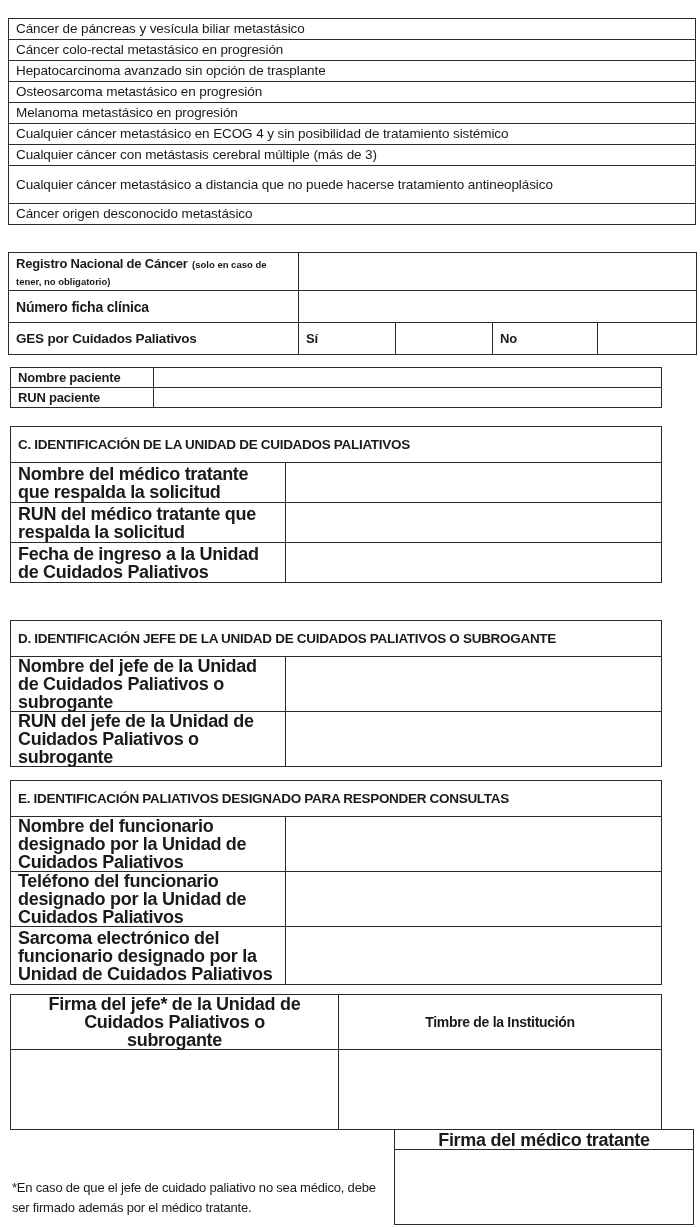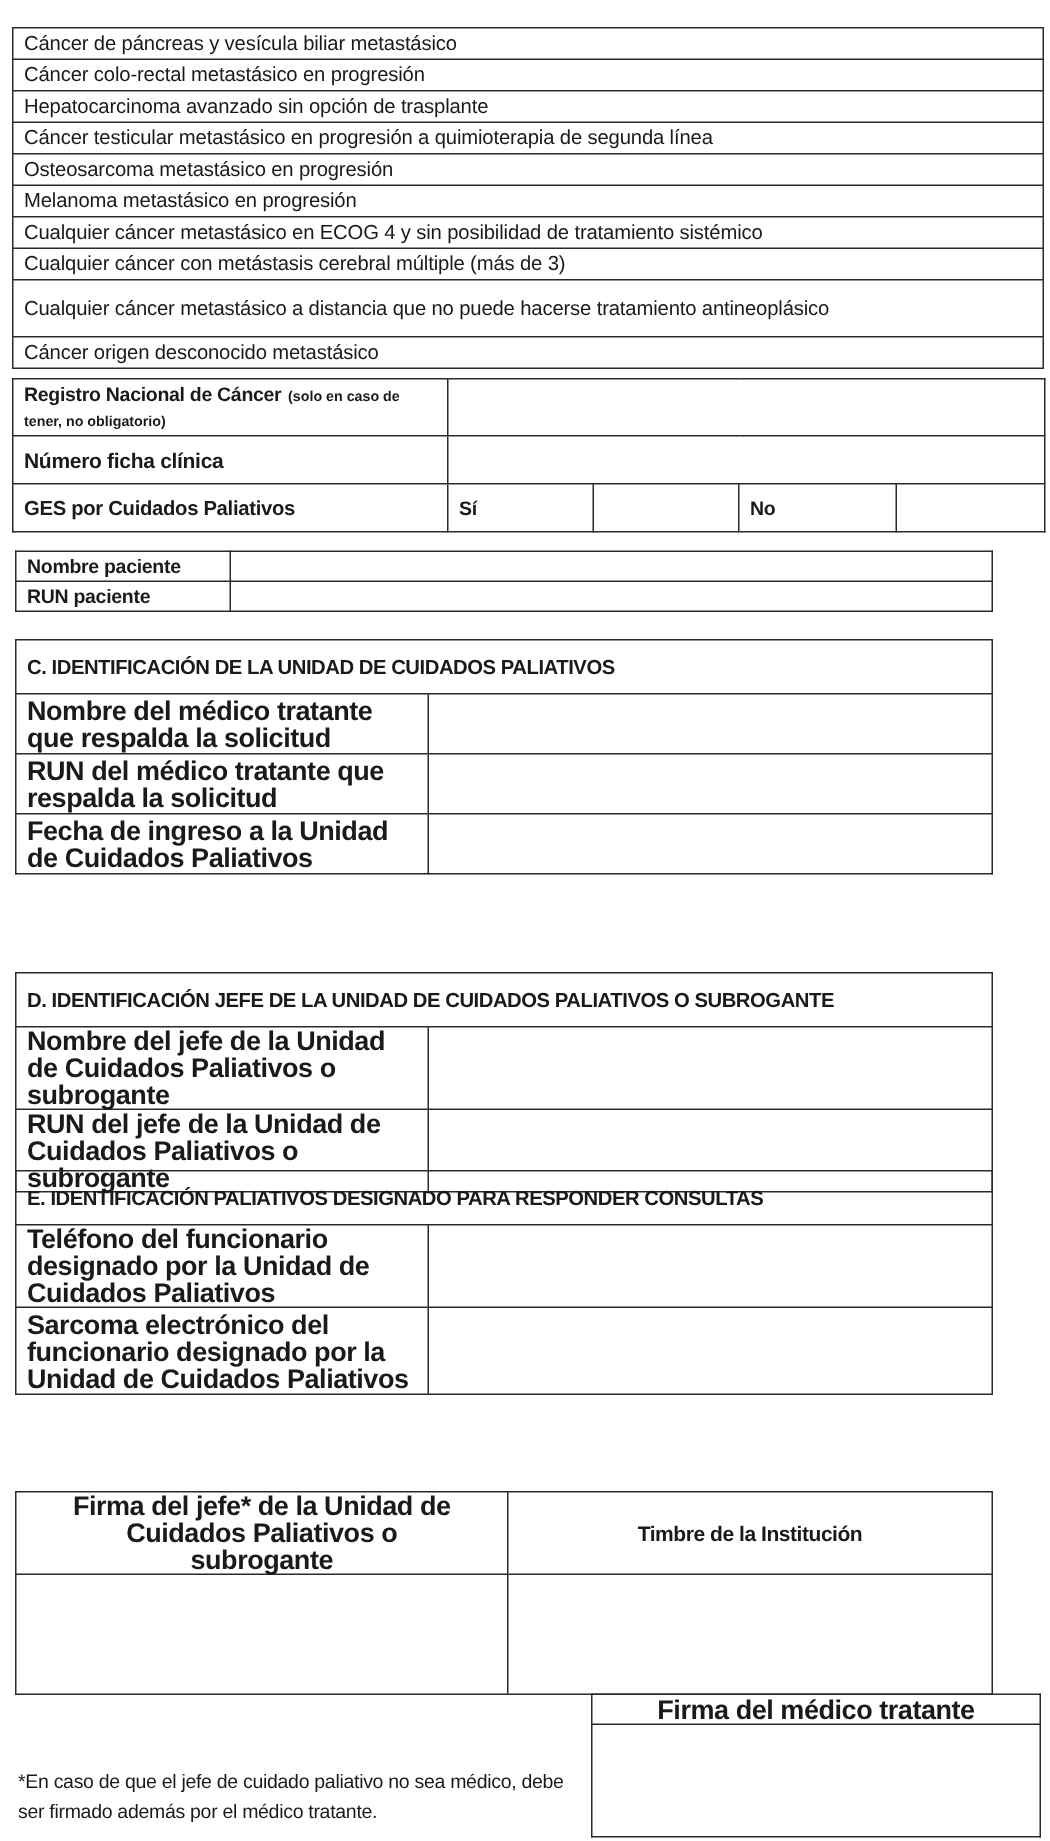--- a/index.html
+++ b/index.html
@@ -25,23 +25,20 @@
     <tr>
         <td>Cáncer de páncreas y vesícula biliar metastásico</td>
       </tr>
     <tr>
         <td>Cáncer colo-rectal metastásico en progresión</td>
       </tr>
     <tr>
         <td>Hepatocarcinoma avanzado sin opción de trasplante</td>
       </tr>
     <tr>
-        <td>Cáncer testicular metastásico en progresión a quimioterapia de segunda línea</td>
-      </tr>
-    <tr>
         <td>Osteosarcoma metastásico en progresión</td>
       </tr>
     <tr>
         <td>Melanoma metastásico en progresión</td>
       </tr>
     <tr>
         <td>Cualquier cáncer metastásico en ECOG 4 y sin posibilidad de tratamiento sistémico</td>
       </tr>
     <tr>
         <td>Cualquier cáncer con metástasis cerebral múltiple (más de 3)</td>
@@ -119,21 +116,21 @@
       <td class="lbl">RUN del médico tratante que respalda la solicitud</td>
       <td></td>
     </tr>
     <tr style="height:40px">
       <td class="lbl">Fecha de ingreso a la Unidad de Cuidados Paliativos</td>
       <td></td>
     </tr>
   </tbody>
 </table>
 
-<table class="abs" style="left:10px; top:648px; width:652px;">
+<table class="abs" style="left:10px; top:620px; width:652px;">
   <colgroup>
       <col style="width:275px">
       <col>
     </colgroup>
   <tbody>
     <tr>
         <td colspan="2" class="hdr">D. IDENTIFICACIÓN JEFE DE LA UNIDAD DE CUIDADOS PALIATIVOS O SUBROGANTE</td>
       </tr>
     <tr style="height:40px">
       <td class="lbl">Nombre del jefe de la Unidad de Cuidados Paliativos o subrogante</td>
@@ -148,20 +145,24 @@
 
 <table class="abs" style="left:10px; top:780px; width:652px;">
   <colgroup>
       <col style="width:275px">
       <col>
     </colgroup>
   <tbody>
     <tr>
         <td colspan="2" class="hdr">E. IDENTIFICACIÓN PALIATIVOS DESIGNADO PARA RESPONDER CONSULTAS</td>
       </tr>
+    <tr style="height:40px">
+      <td class="lbl">Nombre del funcionario designado por la Unidad de Cuidados Paliativos</td>
+      <td></td>
+    </tr>
     <tr style="height:40px">
       <td class="lbl">Teléfono del funcionario designado por la Unidad de Cuidados Paliativos</td>
       <td></td>
     </tr>
     <tr style="height:58px">
       <td class="lbl">Sarcoma electrónico del funcionario designado por la Unidad de Cuidados Paliativos</td>
       <td></td>
     </tr>
   </tbody>
 </table>

